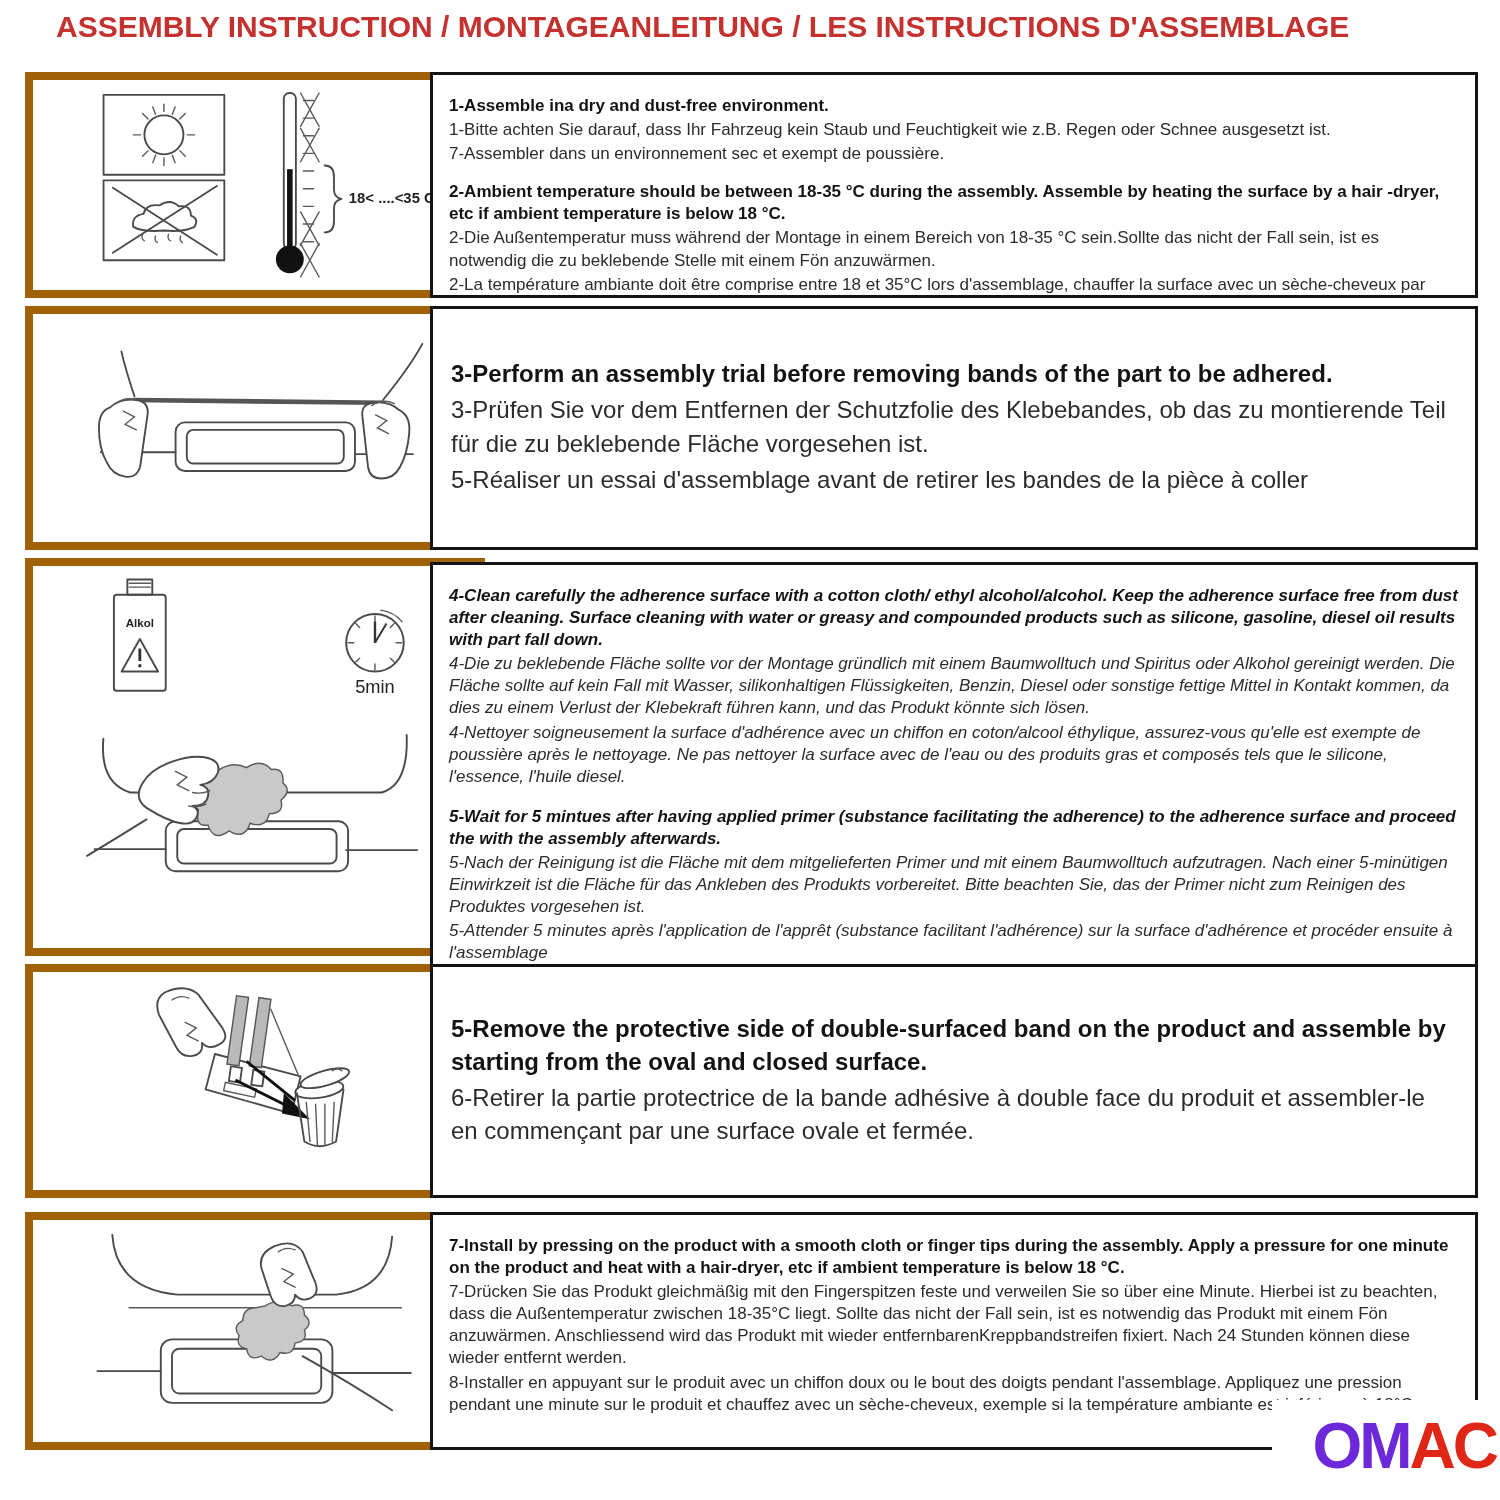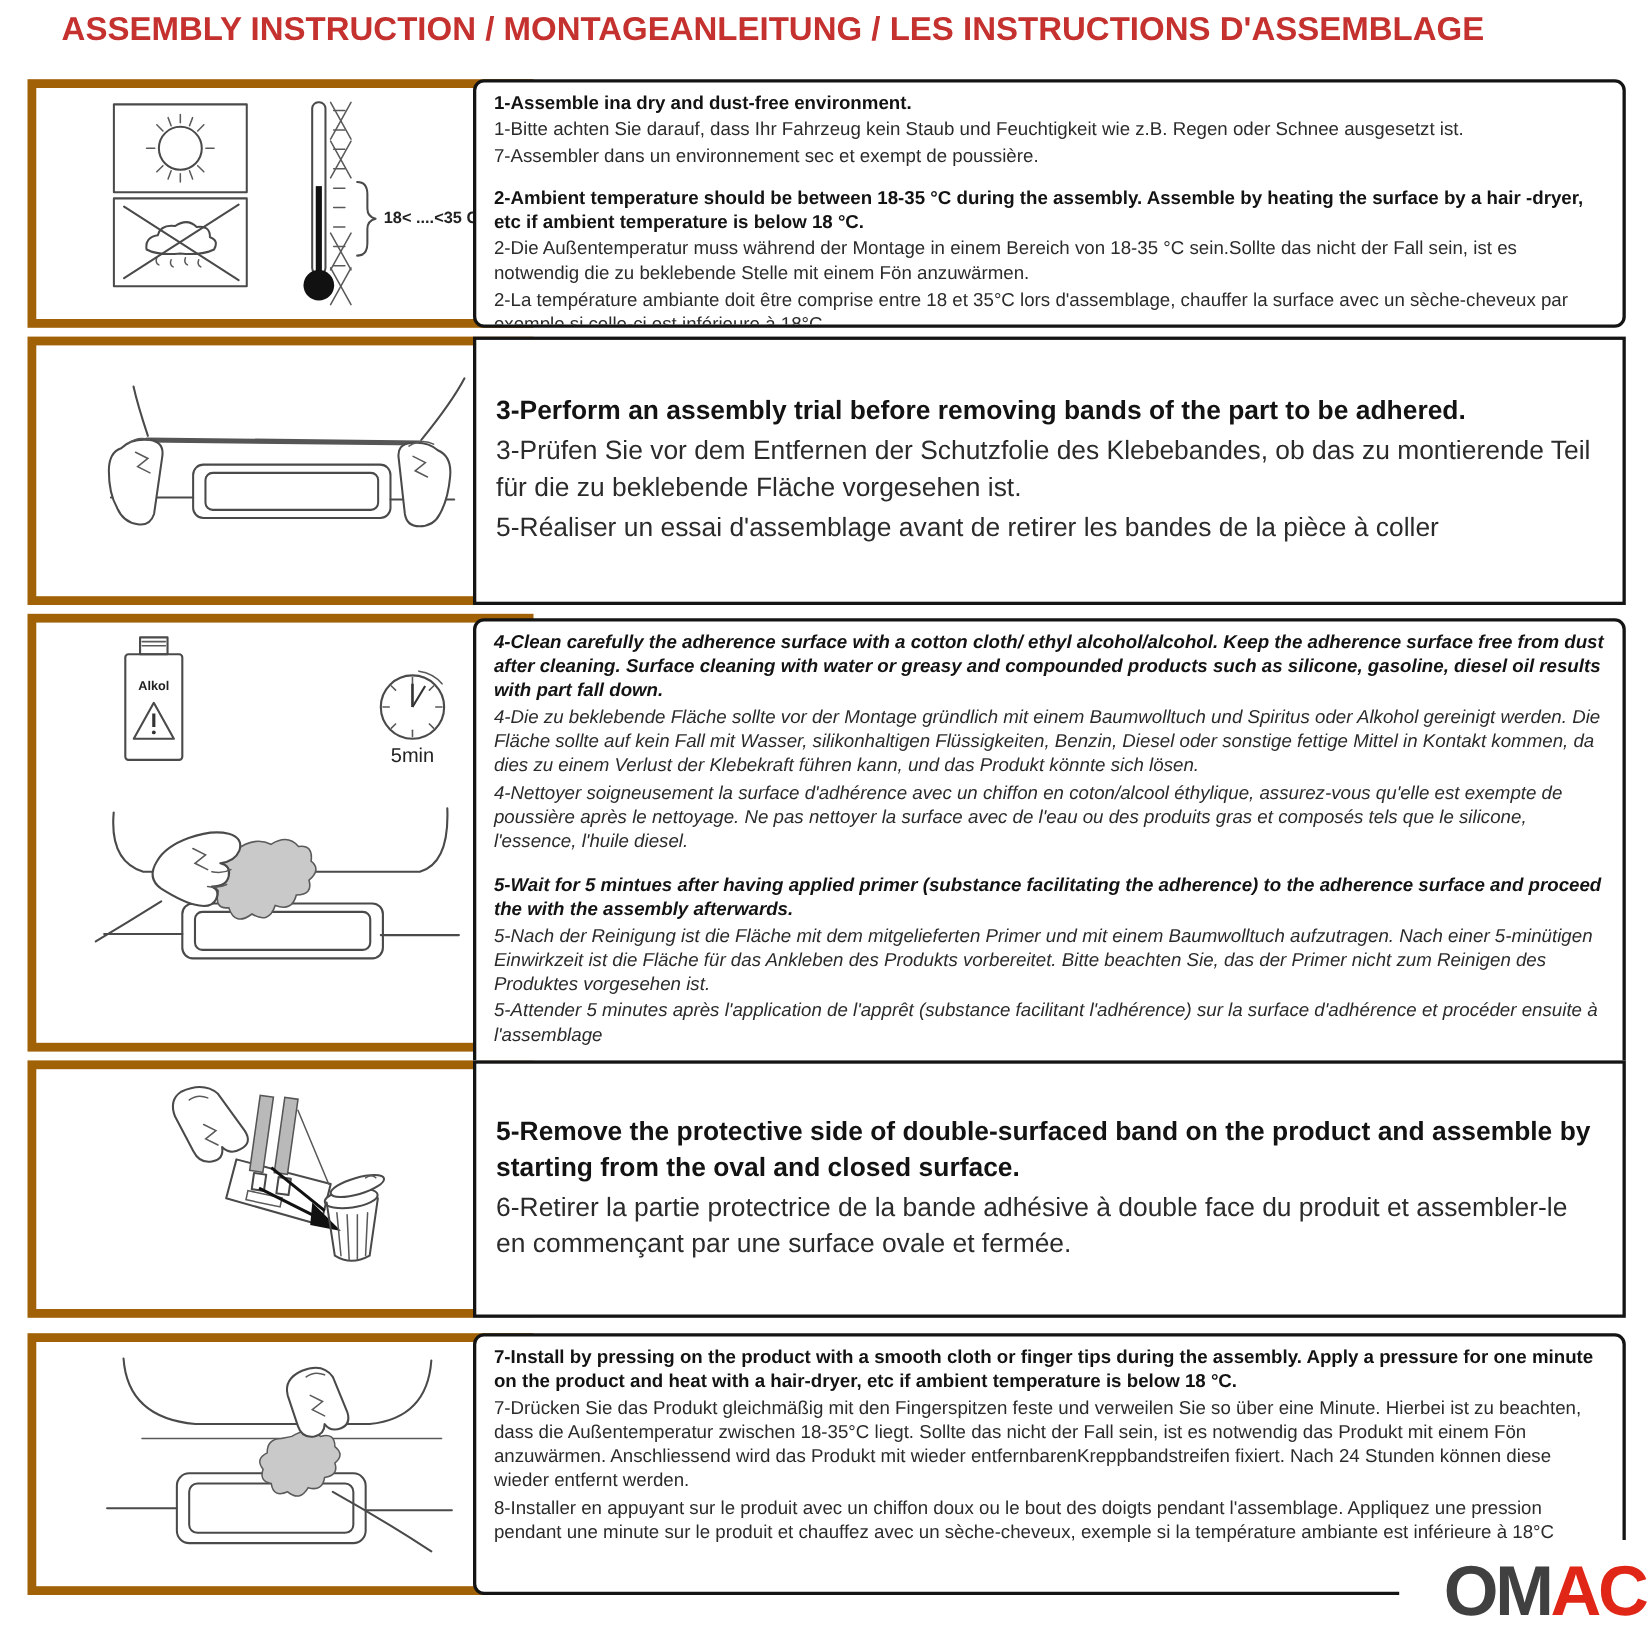--- a/index.html
+++ b/index.html
@@ -12,28 +12,28 @@
   .figbox{position:absolute;left:25px;width:460px;border:8px solid #a16207;background:#fff;box-sizing:border-box;}
   .figbox svg{display:block;width:100%;height:100%;}
   .textbox{position:absolute;left:430px;width:1048px;border:3px solid #141414;background:#fff;
            box-sizing:border-box;overflow:hidden;}
   .textbox p{margin:0 0 2px 0;}
   .small p{font-size:17px;line-height:1.3;color:#2b2b2b;}
   .small p.b{font-weight:bold;color:#131313;}
   .big{display:flex;flex-direction:column;justify-content:center;}
   .big p{font-size:24px;line-height:1.38;color:#2b2b2b;margin:0 0 3px 0;}
   .big p.b{font-weight:bold;color:#131313;}
-  .pad{padding:8px 16px;border-radius:10px;}
+  .pad{padding:20px 16px;}
   .padbig{padding:0 18px;}
   .gap{margin-top:18px !important;}
   .gap2{margin-top:16px !important;}
   .logo{position:absolute;left:1272px;top:1400px;width:228px;height:92px;background:#fff;
         display:flex;align-items:center;justify-content:flex-end;z-index:5;
         font-weight:900;font-size:64px;letter-spacing:-3px;line-height:1;padding-right:4px;box-sizing:border-box;}
-  .logo .om{color:#404040;}
+  .logo .om{color:#6d28d9;}
   .logo .ac{color:#e02717;}
   .ink{stroke:#4a4a4a;fill:none;stroke-width:2;stroke-linecap:round;stroke-linejoin:round;}
   .thin{stroke:#5a5a5a;fill:none;stroke-width:1.5;stroke-linecap:round;}
   .fillwhite{fill:#fff;}
   .graycloth{fill:#c9c9c9;stroke:#5a5a5a;stroke-width:1.5;}
   .figtext{font-family:"Liberation Sans",sans-serif;fill:#222;}
 </style>
 </head>
 <body>
 

